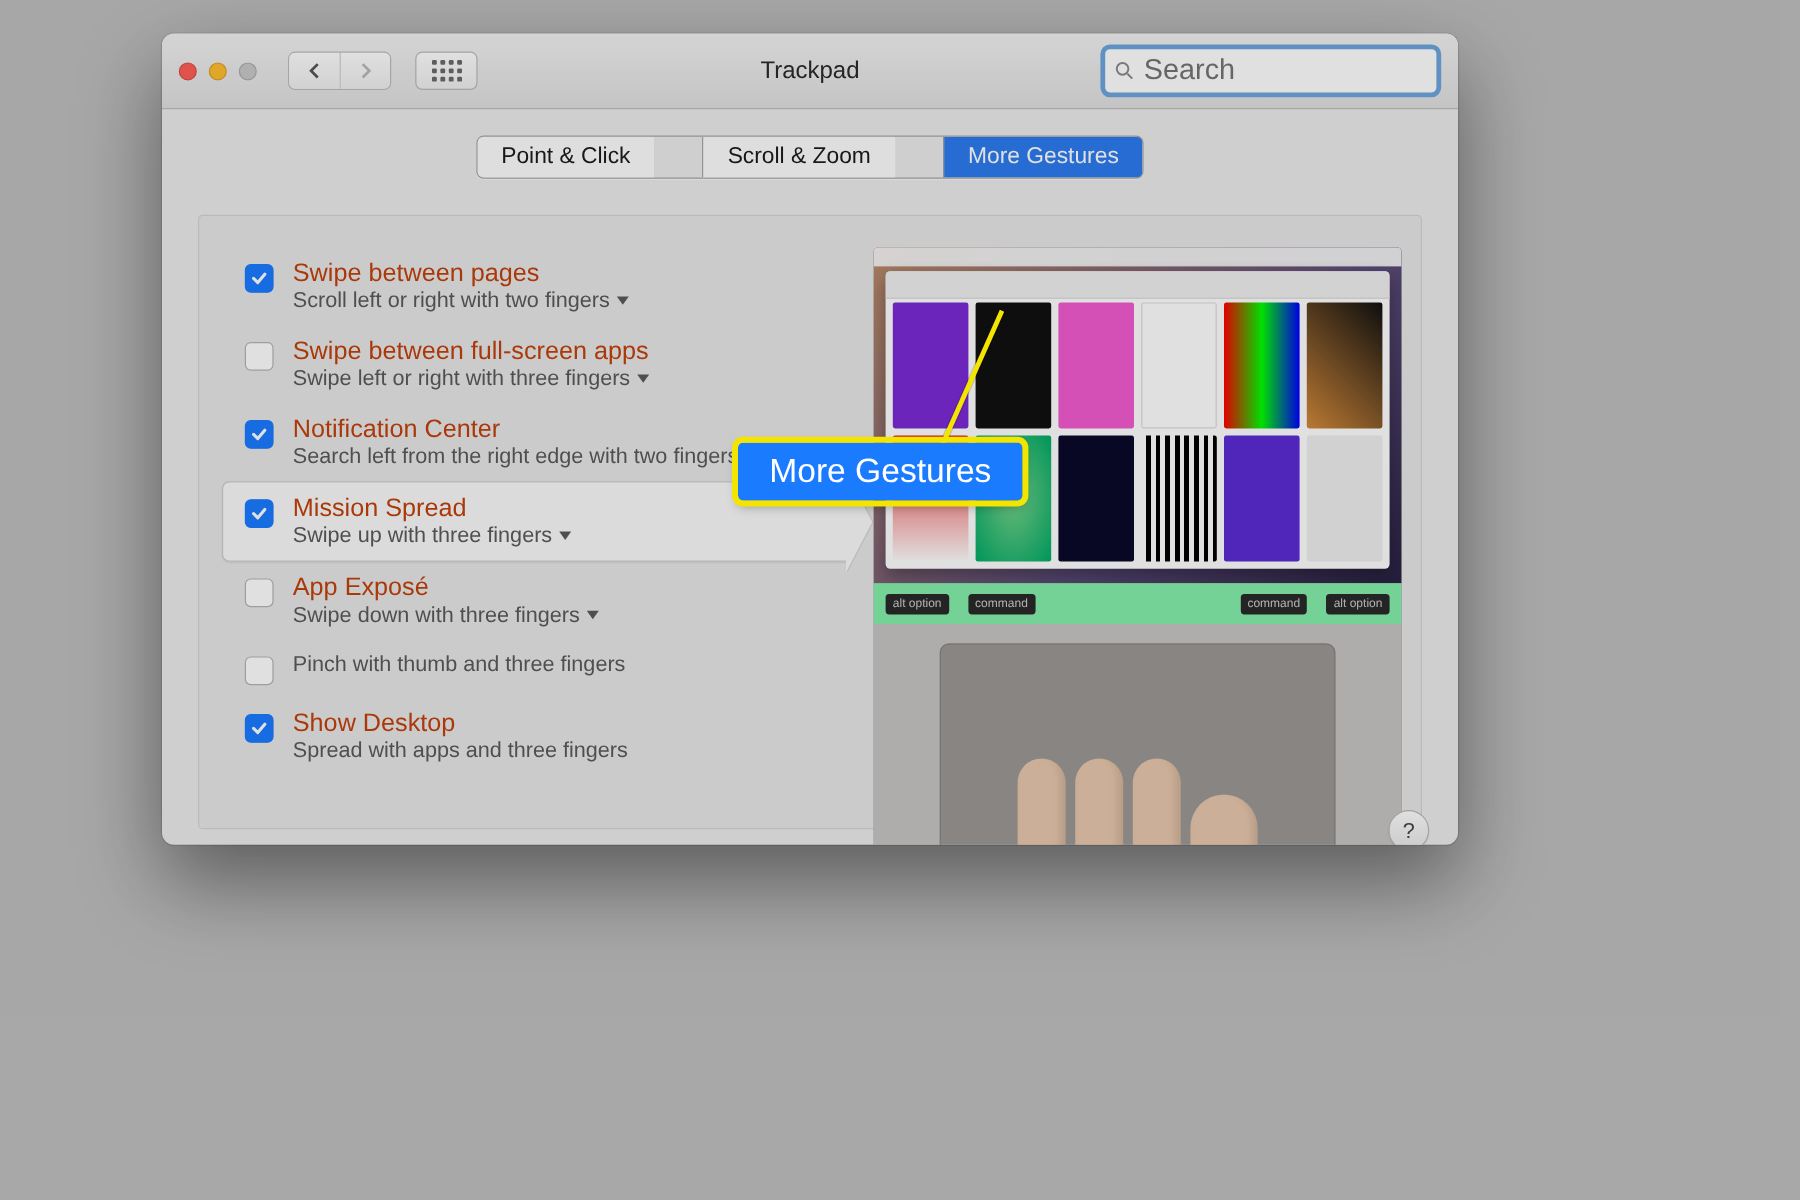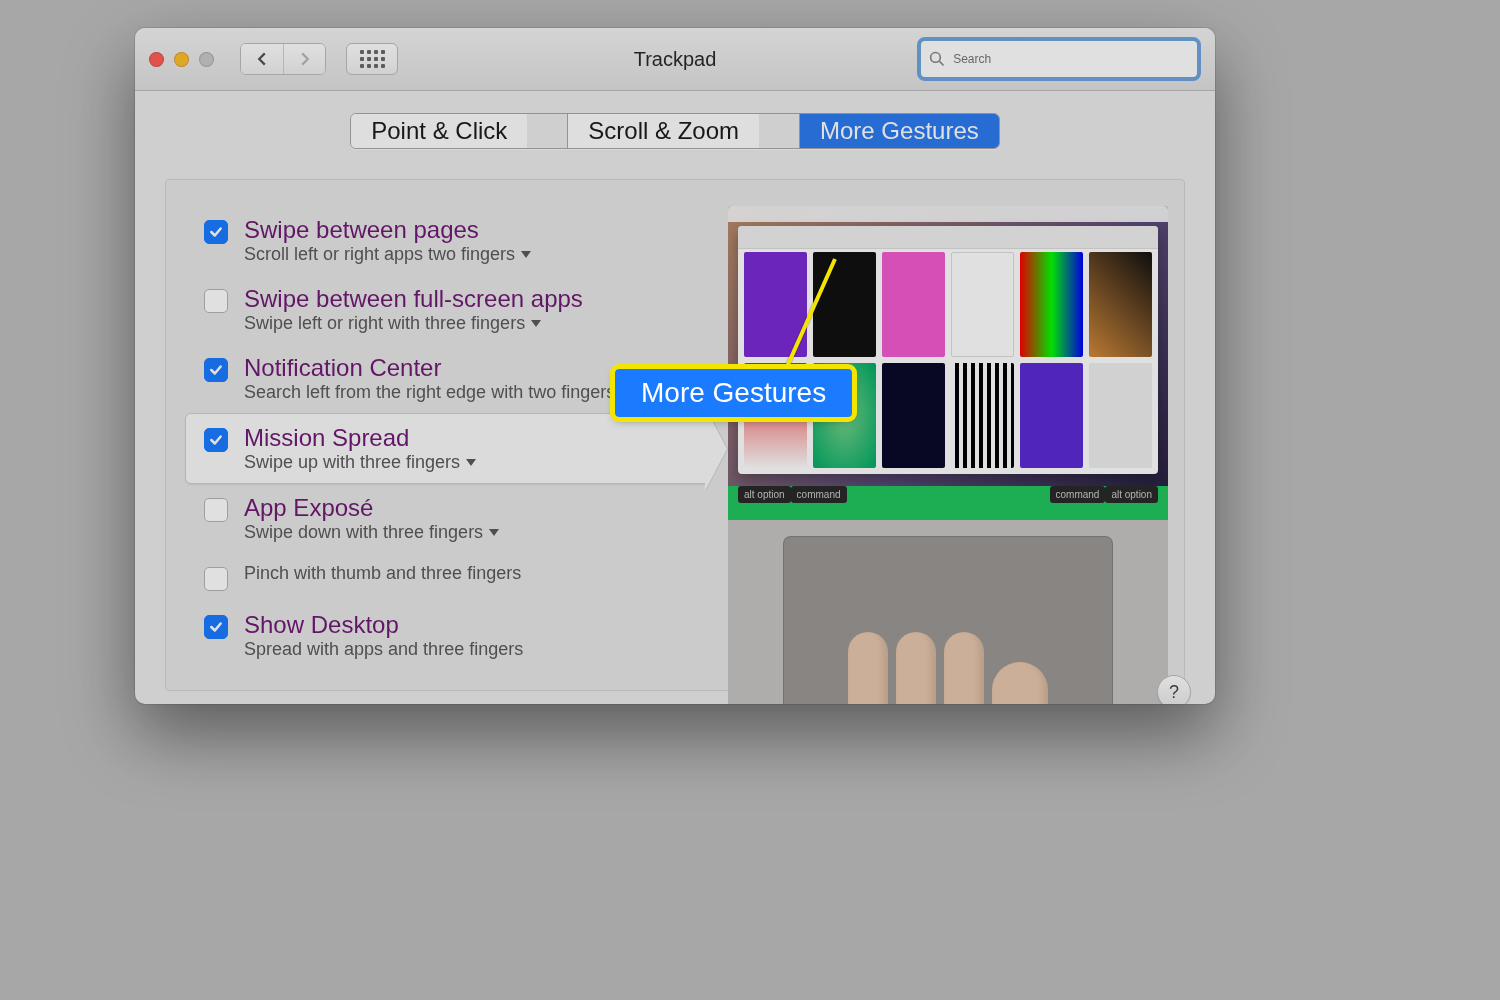--- a/index.html
+++ b/index.html
@@ -96,21 +96,21 @@
     height: 36px;
     border: 4px solid #6ea5df;
     border-radius: 8px;
     background: #fff;
     display:flex;
     align-items:center;
     padding: 0 8px;
     gap:6px;
   }
   .search input {
-    border:none; outline:none; font-size:12px; width:100%;
+    border:none; outline:none; font-size:24px; width:100%;
     color:#c2410c;
     background:transparent;
   }
   
   .content {
     position: relative;
     height: calc(100% - 62px);
   }
   .tabbar {
     display:flex;
@@ -120,21 +120,21 @@
   .tabs {
     display:flex;
     border:1px solid #a8a8a8;
     border-radius:6px;
     overflow:hidden;
     height:34px;
     box-shadow: 0 1px 0 rgba(255,255,255,0.6);
   }
   .tab {
     padding: 0 20px;
-    font-size: 24px;
+    font-size: 19px;
     display:flex; align-items:center;
     background:#fdfdfd;
     color:#1c1c1c;
     cursor:default;
   }
   .tab + .tab { border-left:1px solid #a8a8a8;margin-left:40px; }
   .tab.active {
     background:#2d7bf0;
     color:#fff;
   }
@@ -185,21 +185,21 @@
     background:#fff;
     margin-top:4px;
     display:flex;align-items:center;justify-content:center;
   }
   .chk.on {
     background:#1a7bff;
     border-color:#1a7bff;
   }
   .chk.on svg { stroke:#fff; }
   .opt .lbls { display:flex; flex-direction:column; }
-  .opt-title { font-size:24px; color:#701a75; }
+  .opt-title { font-size:21px; color:#c2410c; }
   .opt-sub { font-size:18px; color:#5a5a5a; display:flex; align-items:center; gap:6px;}
   .caret {
     display:inline-block;
     width:0;height:0;
     border-left:5px solid transparent;
     border-right:5px solid transparent;
     border-top:7px solid #5a5a5a;
   }
   
   .preview {
@@ -233,24 +233,24 @@
     position:absolute; left:6px; right:6px; top:26px; bottom:6px;
     display:grid;
     grid-template-columns: repeat(6, 1fr);
     grid-auto-rows: 1fr;
     gap:6px;
   }
   .tile { border-radius:2px; }
   .touchbar {
     position:absolute;
     left:0;right:0;top:280px;height:34px;
-    background:#22c55e;
-    display:flex;align-items:flex-start;
+    background:#86efac;
+    display:flex;align-items:center;
     padding:0 10px;
-    gap:0;
+    gap:16px;
     color:#ccc;
     font-size:10px;
   }
   .touchbar .key {
     background:#2a2a2a;border-radius:3px;padding:3px 6px;
   }
   .touchbar .spacer{flex:1;}
   .trackpad-area {
     position:absolute;
     left:0;right:0;top:314px;bottom:0;
@@ -374,21 +374,21 @@
       <div class="opts" id="opts">
           <div class="opt">
             <div class="chk on">
               <svg width="14" height="14" viewBox="0 0 12 12">
                 <polyline points="2,6 5,9 10,3" fill="none" stroke="#fff" stroke-width="2.2" stroke-linecap="round" stroke-linejoin="round"></polyline>
               </svg>
             </div>
             <div class="lbls">
               <div class="opt-title">Swipe between pages</div>
               <div class="opt-sub">
-                <span>Scroll left or right apps two fingers</span>
+                <span>Scroll left or right with two fingers</span>
                 <span class="caret"></span>
               </div>
             </div>
           </div>
           <div class="opt">
             <div class="chk"></div>
             <div class="lbls">
               <div class="opt-title">Swipe between full-screen apps</div>
               <div class="opt-sub">
                 <span>Swipe left or right with three fingers</span>

